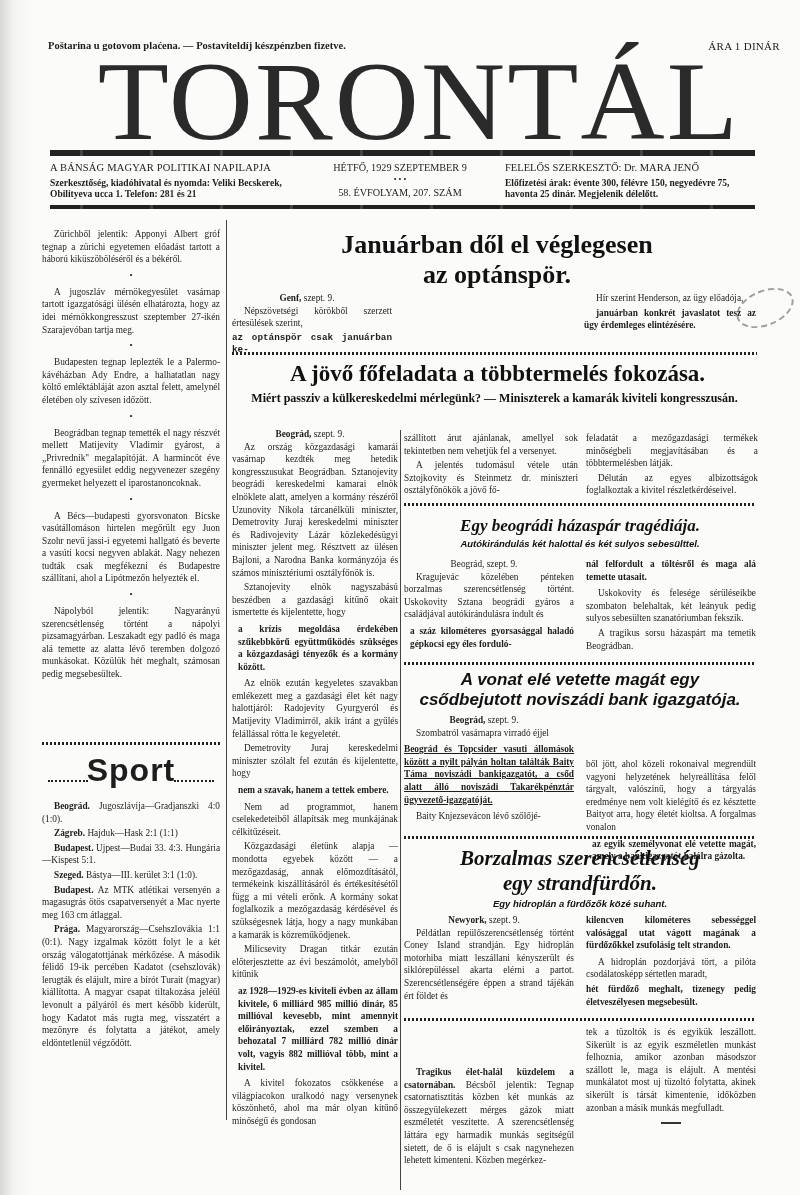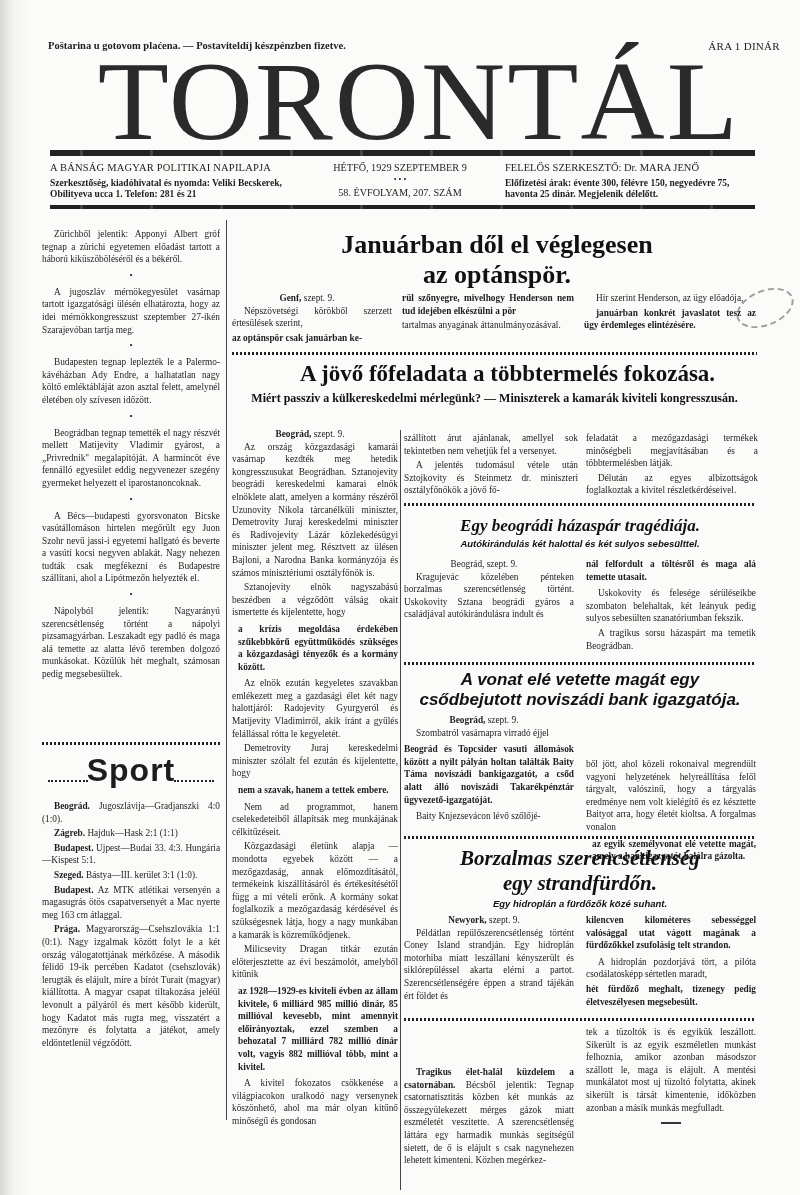--- a/index.html
+++ b/index.html
@@ -83,39 +83,35 @@
 
   <div class="abs vrule" style="left:226px; top:220px; height:900px;"></div>
 
   <div class="abs head-sans" style="left:232px; top:230px; width:530px; font-size:26px; line-height:30px;">
     <div>Januárban dől el véglegesen</div>
     <div>az optánspör.</div>
   </div>
   <div class="abs col-text" style="left:232px; top:292px; width:160px;">
     <div class="dateline"><b>Genf,</b> <span>szept. 9.</span></div>
     <p>Népszövetségi körökből szerzett értesülések szerint,</p>
-    <p style="font-weight:bold; text-indent:0;">az optánspör csak januárban ke-</p>
-  </div>
-  <div class="abs col-text" style="left:402px; top:292px; width:172px;">
-    <p style="font-weight:bold; text-indent:0;">rül szőnyegre, mivelhogy Henderson nem tud idejében elkészülni a pör</p>
-    <p style="text-indent:0;">tartalmas anyagának áttanulmányozásával.</p>
+    <p style="font-weight:bold; text-indent:0;font-family:Liberation Mono, monospace;">az optánspör csak januárban ke-</p>
   </div>
   <div class="abs col-text" style="left:584px; top:292px; width:172px;">
     <p>Hír szerint Henderson, az ügy előadója,</p>
     <p style="font-weight:bold;">januárban konkrét javaslatot tesz az ügy érdemleges elintézésére.</p>
   </div>
   <div class="abs stamp"></div>
   <div class="abs dotrule" style="left:232px; top:352px; width:525px;"></div>
 
-  <div class="abs head-sans" style="left:240px; top:360px; width:535px; font-size:23px; line-height:28px; font-family:'Liberation Serif',serif;">A jövő főfeladata a többtermelés fokozása.</div>
+  <div class="abs head-sans" style="left:230px; top:360px; width:535px; font-size:23px; line-height:28px; font-family:'Liberation Serif',serif;">A jövő főfeladata a többtermelés fokozása.</div>
   <div class="abs head-sans" style="left:232px; top:391px; width:525px; font-size:12px; line-height:14px;">Miért passziv a külkereskedelmi mérlegünk? — Miniszterek a kamarák kiviteli kongresszusán.</div>
   <div class="abs col-text" style="left:232px; top:428px; width:166px;">
     <div class="dateline"><b>Beográd,</b> <span>szept. 9.</span></div>
     <p>Az ország közgazdasági kamarái vasárnap kezdték meg hetedik kongresszusukat Beográdban. Sztanojevity beográdi kereskedelmi kamarai elnök elnöklete alatt, amelyen a kormány részéről Uzunovity Nikola tárcanélküli miniszter, Demetrovity Juraj kereskedelmi miniszter és Radivojevity Lázár közlekedésügyi miniszter jelent meg. Résztvett az ülésen Bajloni, a Narodna Banka kormányzója és számos minisztériumi osztályfőnök is.</p>
-    <p>Sztanojevity elnök nagyszabású beszédben a végződött válság okait ismertette és kijelentette, hogy</p>
+    <p>Sztanojevity elnök nagyszabású beszédben a gazdasági kitűnő okait ismertette és kijelentette, hogy</p>
     <p class="bold">a krízis megoldása érdekében szűkebbkörű együttműködés szükséges a közgazdasági tényezők és a kormány között.</p>
     <p>Az elnök ezután kegyeletes szavakban emlékezett meg a gazdasági élet két nagy halottjáról: Radojevity Gyurgyeról és Matijevity Vladimirról, akik iránt a gyűlés felállással rótta le kegyeletét.</p>
     <p>Demetrovity Juraj kereskedelmi miniszter szólalt fel ezután és kijelentette, hogy</p>
     <p class="bold">nem a szavak, hanem a tettek embere.</p>
     <p>Nem ad programmot, hanem cselekedeteiből állapítsák meg munkájának célkitűzéseit.</p>
     <p>Közgazdasági életünk alapja — mondotta egyebek között — a mezőgazdaság, annak előmozdításától, termékeink kiszállításáról és értékesítésétől függ a mi vételi erőnk. A kormány sokat foglalkozik a mezőgazdaság kérdésével és szükségesnek látja, hogy a nagy munkában a kamarák is közreműködjenek.</p>
     <p>Milicsevity Dragan titkár ezután előterjesztette az évi beszámolót, amelyből kitűnik</p>
     <p class="bold">az 1928—1929-es kiviteli évben az állam kivitele, 6 milliárd 985 millió dinár, 85 millióval kevesebb, mint amennyit előirányoztak, ezzel szemben a behozatal 7 milliárd 782 millió dinár volt, vagyis 882 millióval több, mint a kivitel.</p>
     <p>A kivitel fokozatos csökkenése a világpiacokon uralkodó nagy versenynek köszönhető, ahol ma már olyan kitűnő minőségű és gondosan</p>
   </div>
@@ -128,36 +124,37 @@
     <p style="text-indent:0;">feladatát a mezőgazdasági termékek minőségbeli megjavításában és a többtermelésben látják.</p>
     <p>Délután az egyes albizottságok foglalkoztak a kivitel részletkérdéseivel.</p>
   </div>
 
   <div class="abs dotrule" style="left:404px; top:503px; width:352px;"></div>
   <div class="abs head-ital" style="left:404px; top:516px; width:352px; font-size:17px; line-height:20px; font-family:'Liberation Serif',serif;">Egy beográdi házaspár tragédiája.</div>
   <div class="abs head-ital" style="left:404px; top:538px; width:352px; font-size:9.5px; line-height:12px;">Autókirándulás két halottal és két sulyos sebesülttel.</div>
   <div class="abs col-text" style="left:404px; top:558px; width:170px;">
     <div class="dateline">Beográd, szept. 9.</div>
     <p>Kragujevác közelében pénteken borzalmas szerencsétlenség történt. Uskokovity Sztana beográdi gyáros a családjával autókirándulásra indult és</p>
+    <p class="bold">a száz kilométeres gyorsasággal haladó gépkocsi egy éles forduló-</p>
   </div>
   <div class="abs col-text" style="left:586px; top:558px; width:170px;">
     <p class="bold" style="padding-left:0; margin-top:0;">nál felfordult a töltésről és maga alá temette utasait.</p>
     <p>Uskokovity és felesége sérüléseikbe szombaton belehaltak, két leányuk pedig sulyos sebesülten szanatóriumban fekszik.</p>
     <p>A tragikus sorsu házaspárt ma temetik Beográdban.</p>
   </div>
   <div class="abs dotrule" style="left:404px; top:662px; width:352px;"></div>
 
   <div class="abs head-ital" style="left:404px; top:670px; width:352px; font-size:17px; line-height:20px;">
     <div>A vonat elé vetette magát egy</div>
     <div>csődbejutott noviszádi bank igazgatója.</div>
   </div>
   <div class="abs col-text" style="left:404px; top:714px; width:170px;">
     <div class="dateline"><b>Beográd,</b> <span>szept. 9.</span></div>
     <p>Szombatról vasárnapra virradó éjjel</p>
-    <p class="bold" style="padding-left:0;">Beográd és Topcsider vasuti állomások között a nyilt pályán holtan találták Baity Táma noviszádi bankigazgatót, a csőd alatt álló noviszádi Takarékpénztár ügyvezető-igazgatóját.</p>
+    <p class="bold" style="padding-left:0;text-decoration:underline;">Beográd és Topcsider vasuti állomások között a nyilt pályán holtan találták Baity Táma noviszádi bankigazgatót, a csőd alatt álló noviszádi Takarékpénztár ügyvezető-igazgatóját.</p>
     <p>Baity Knjezsevácon lévő szőlőjé-</p>
   </div>
   <div class="abs col-text" style="left:586px; top:714px; width:170px;margin-top:44px;">
     <p style="text-indent:0;">ből jött, ahol közeli rokonaival megrendült vagyoni helyzetének helyreállítása felől tárgyalt, valószinű, hogy a tárgyalás eredménye nem volt kielégítő és ez késztette Baityot arra, hogy életét kioltsa. A forgalmas vonalon</p>
     <p class="bold">az egyik személyvonat elé vetette magát, amely a bankigazgatót halálra gázolta.</p>
   </div>
   <div class="abs dotrule" style="left:404px; top:836px; width:352px;"></div>
 
   <div class="abs head-ital" style="left:404px; top:846px; width:352px; font-size:21px; line-height:25px; font-family:'Liberation Serif',serif;">
     <div>Borzalmas szerencsétlenség</div>

